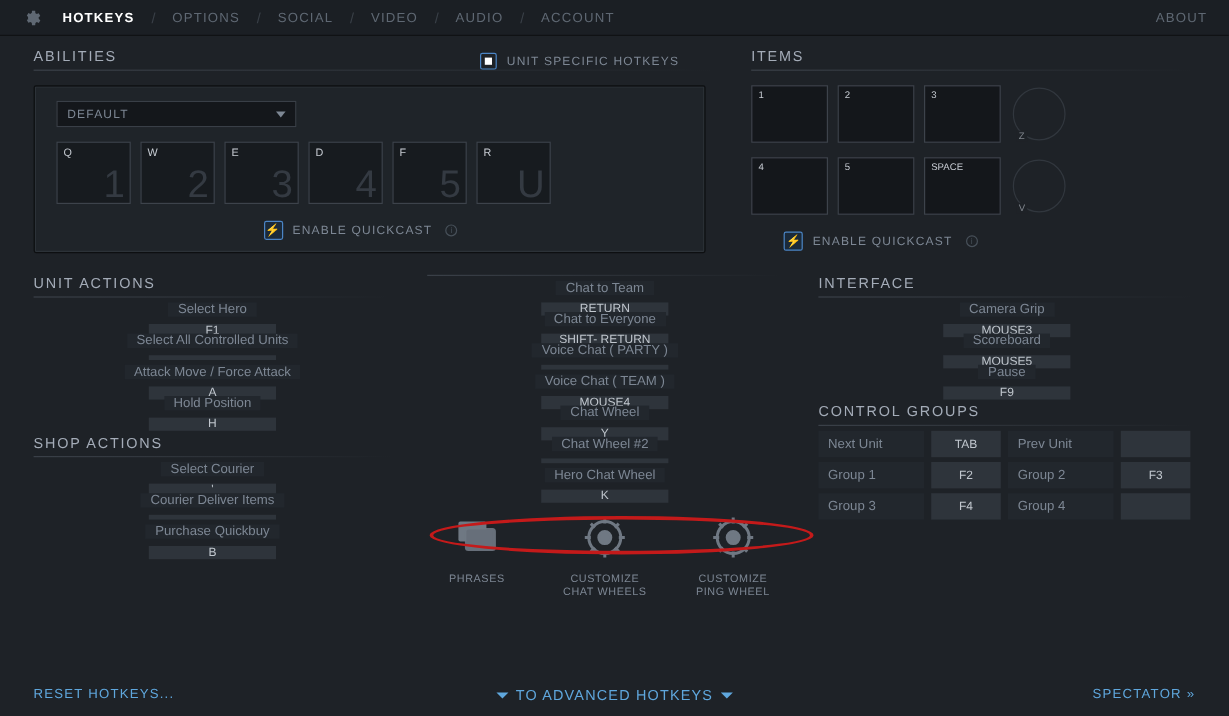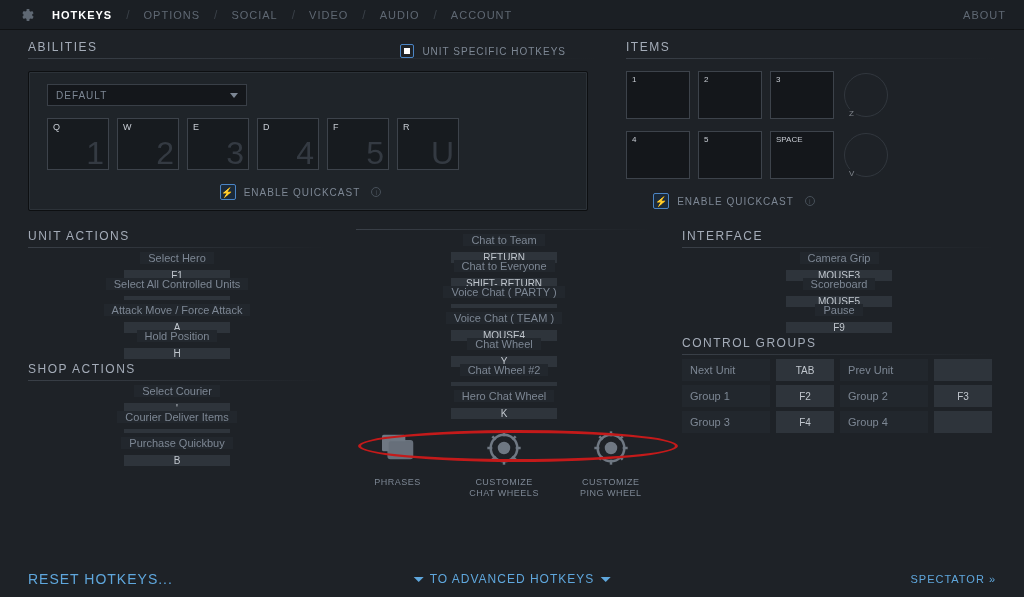--- a/index.html
+++ b/index.html
@@ -76,21 +76,21 @@
   .cg-val{width:58px;height:22px;background:#2e343b;display:flex;align-items:center;justify-content:center;font-size:10px;color:#c1c7ce;}
   
   .chat-icons{display:flex;gap:24px;justify-content:center;margin-top:16px;}
   .ci{display:flex;flex-direction:column;align-items:center;gap:6px;width:86px;}
   .ci svg{width:40px;height:40px;color:#6f7883;}
   .ci-label{font-size:9px;letter-spacing:0.5px;color:var(--text);text-align:center;line-height:1.2;}
   
   .oval{position:absolute;border:3px solid #c41a1a;border-radius:50%/50%;left:358px;top:400px;width:320px;height:32px;pointer-events:none;}
   
   .footer{position:absolute;bottom:0;left:0;right:0;height:30px;display:flex;align-items:center;padding:0 28px 6px 28px;}
-  .f-left{color:var(--accent-bright);letter-spacing:1px;font-size:14px;}
+  .f-left{color:var(--accent-bright);letter-spacing:1px;font-size:11px;}
   .f-center{position:absolute;left:50%;transform:translateX(-50%);color:var(--accent-bright);letter-spacing:1px;font-size:12px;display:flex;align-items:center;gap:6px;}
   .f-right{margin-left:auto;color:var(--accent-bright);letter-spacing:1px;font-size:11px;display:flex;align-items:center;gap:4px;}
   .chev{border-left:5px solid transparent;border-right:5px solid transparent;border-top:5px solid var(--accent-bright);}
 </style>
 </head>
 <body>
 
 <div class="topbar">
   <svg class="gear" viewBox="0 0 24 24" fill="currentColor">
       <path d="M12 8a4 4 0 100 8 4 4 0 000-8zm9.4 4a7.4 7.4 0 00-.1-1l2.1-1.6-2-3.4-2.5 1a7.5 7.5 0 00-1.7-1L17 3h-4l-.3 2.9a7.5 7.5 0 00-1.7 1l-2.5-1-2 3.4L8.6 11a7.4 7.4 0 000 2l-2.1 1.6 2 3.4 2.5-1a7.5 7.5 0 001.7 1L13 21h4l.3-2.9a7.5 7.5 0 001.7-1l2.5 1 2-3.4-2.1-1.6c.1-.4.1-.7.1-1.1z"></path>

